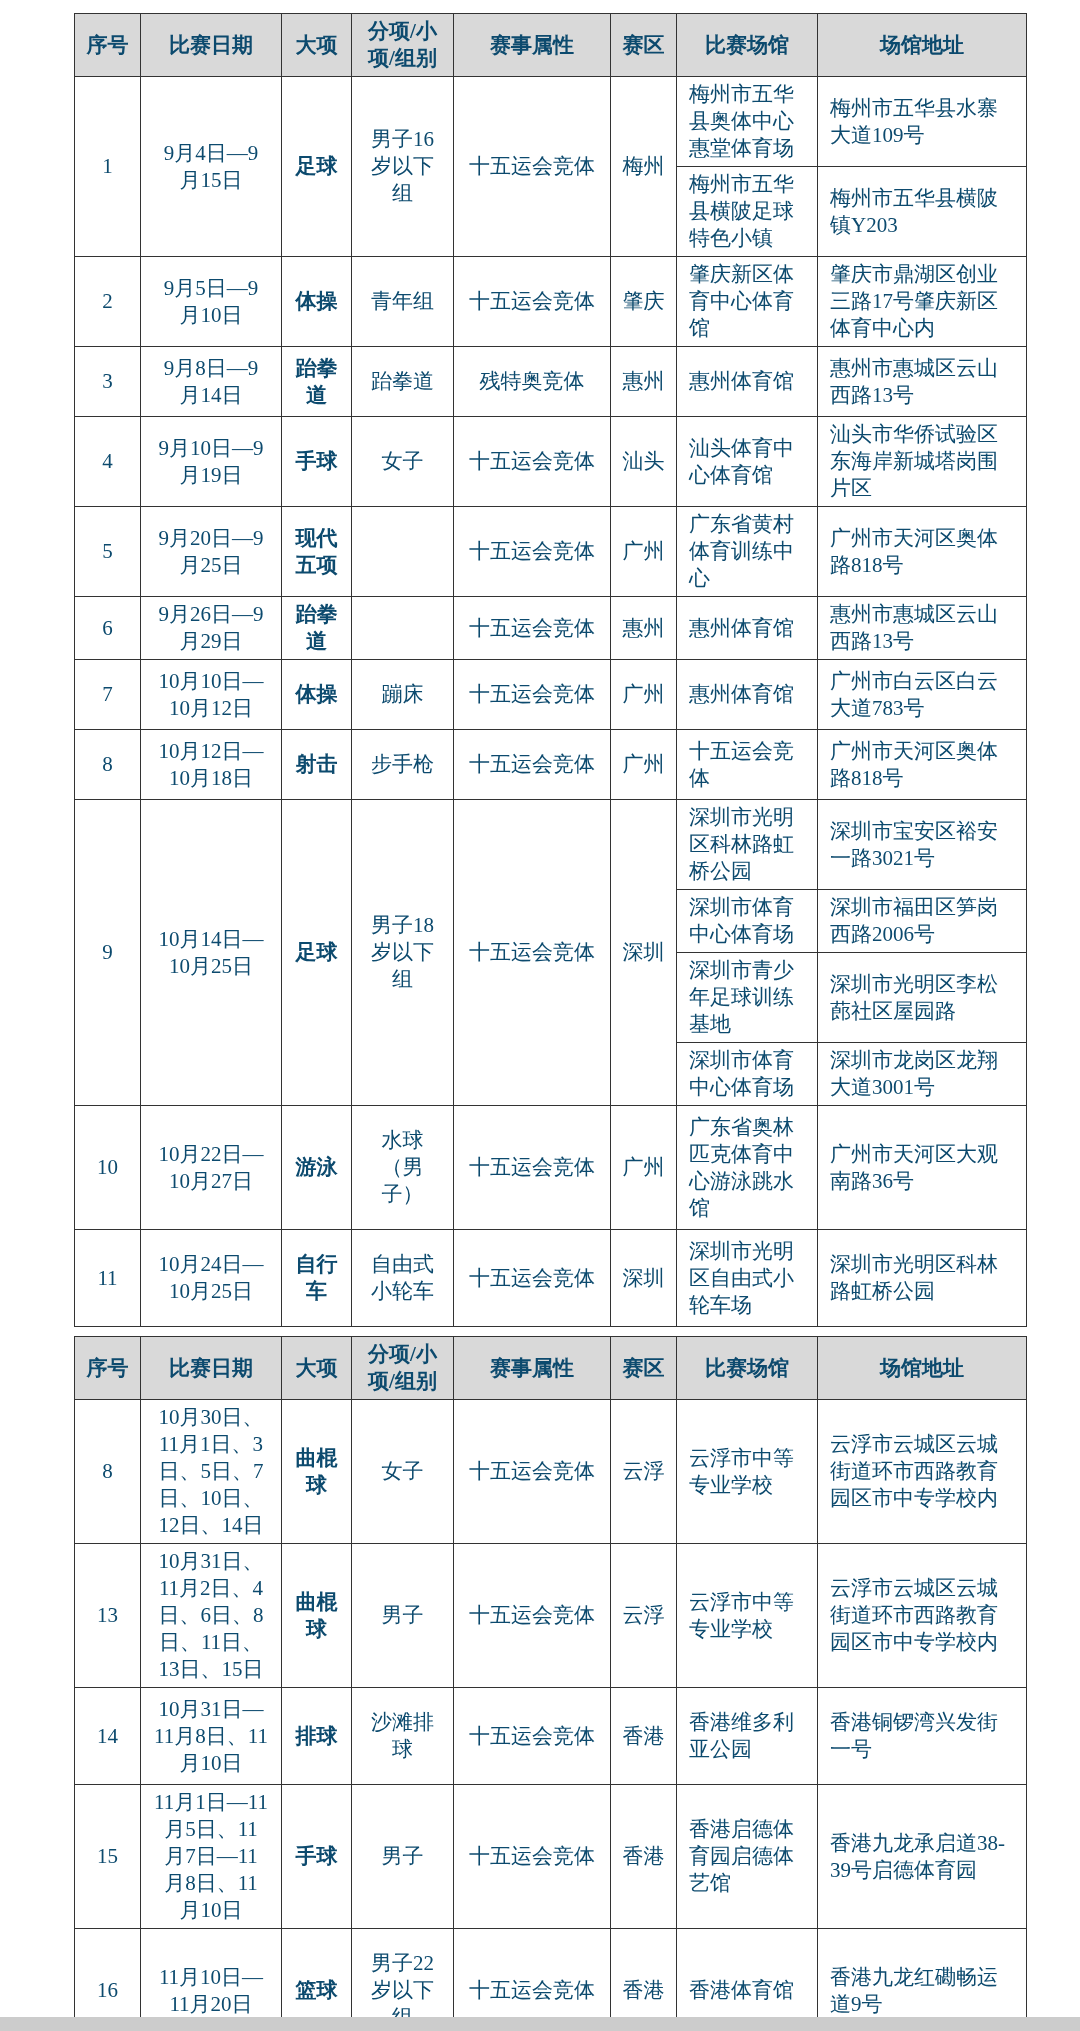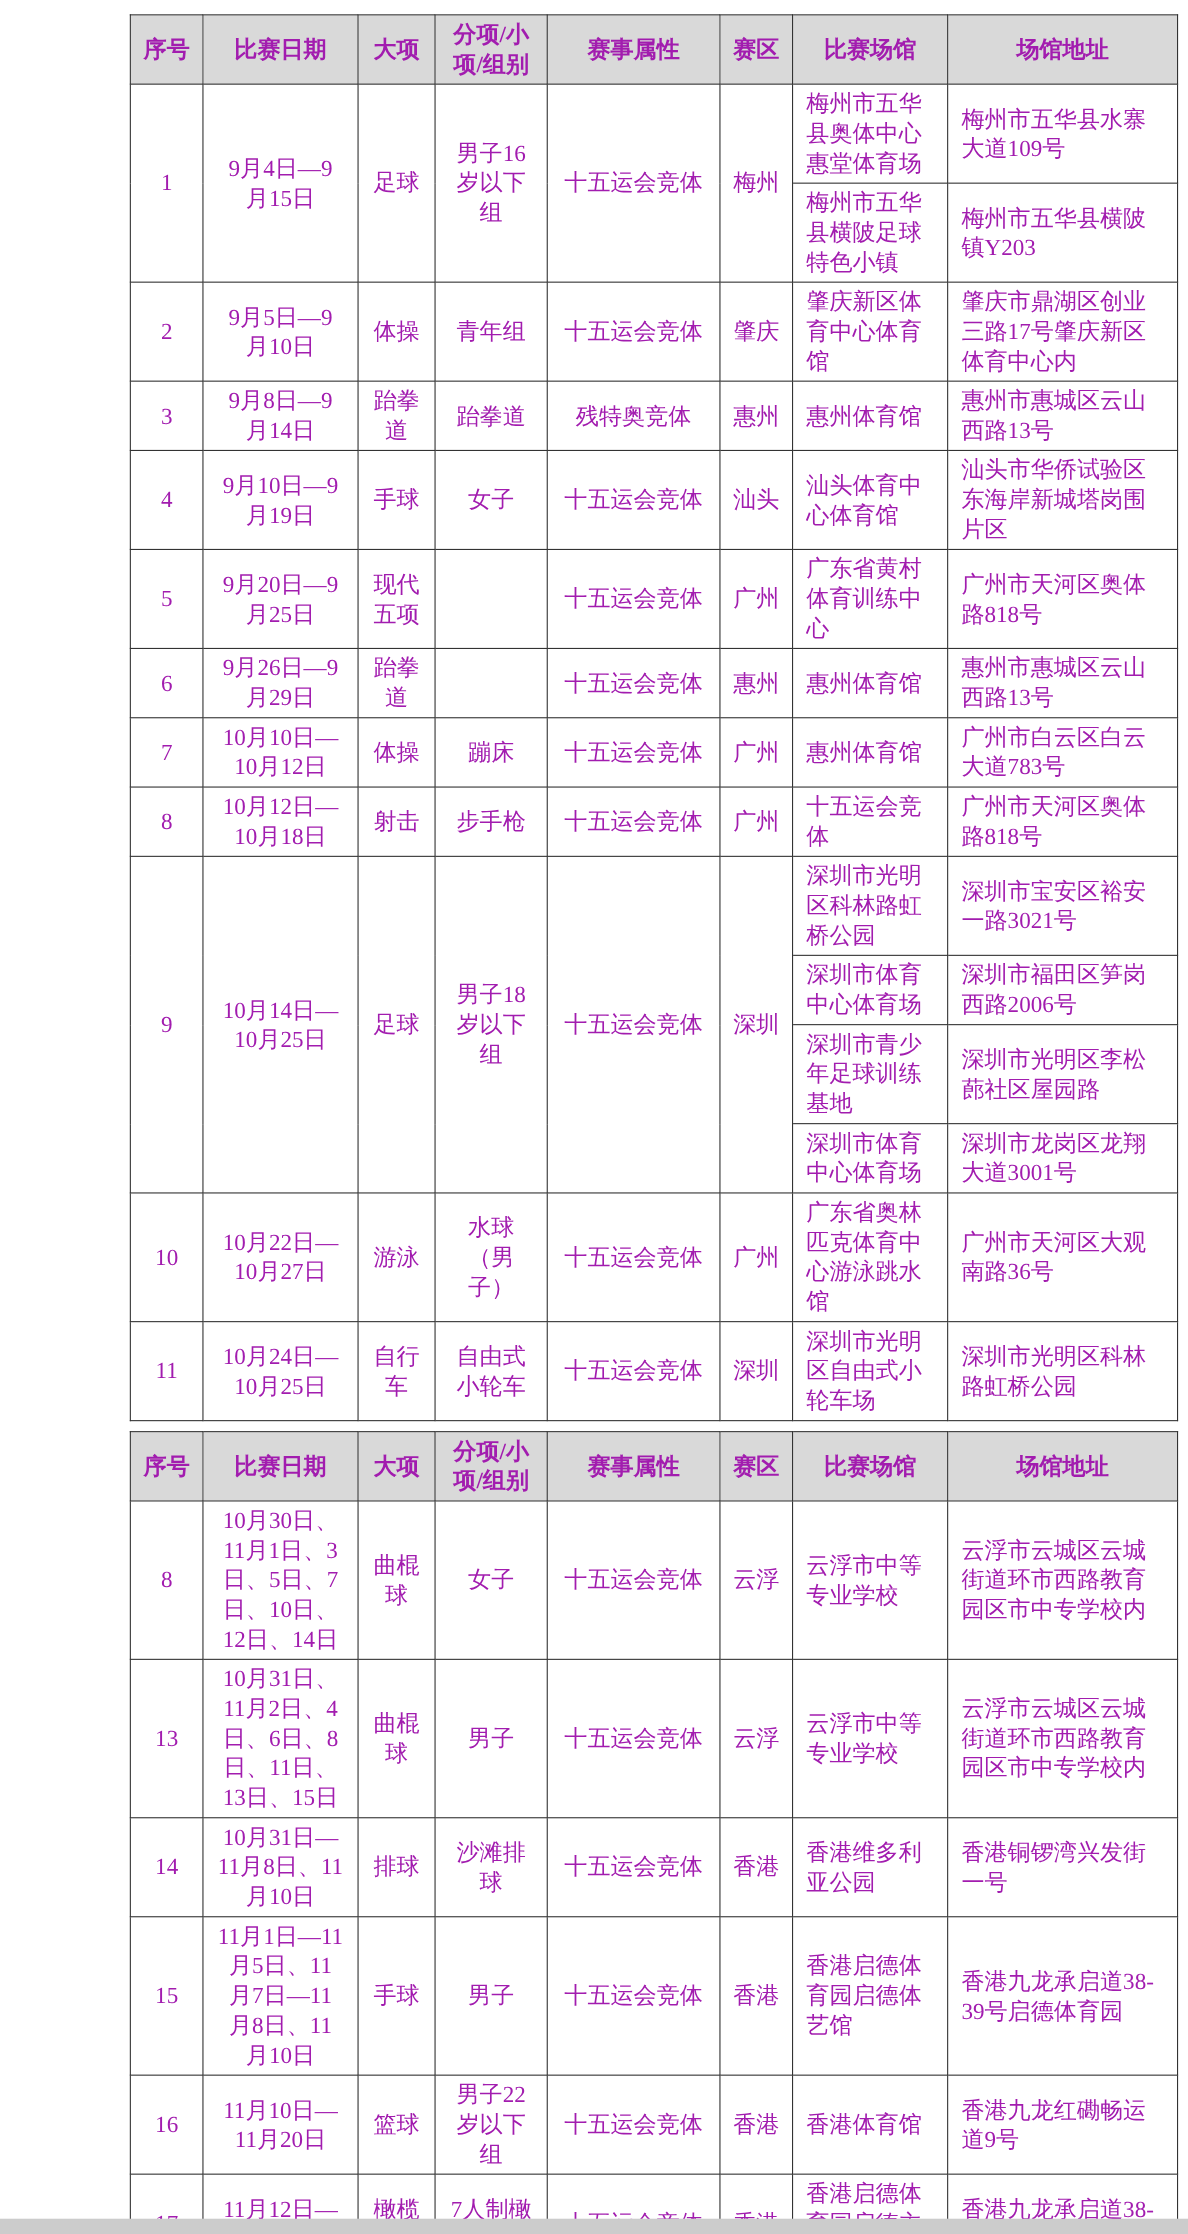--- a/index.html
+++ b/index.html
@@ -19,43 +19,42 @@
   .tables {
     position: absolute;
     top: 13px;
     left: 74px;
     width: 952px;
   }
   table.sched {
     border-collapse: collapse;
     table-layout: fixed;
     width: 952px;
-    color: #a21caf;
-    margin-left: 44px;
+    color: #0c4a6e;
   }
   table.sched + table.sched {
     margin-top: 9px;
   }
   th, td {
     border: 1px solid #333333;
     font-size: 21px;
     line-height: 27px;
     vertical-align: middle;
     text-align: center;
     padding: 4px 10px;
     overflow: hidden;
   }
   th {
     background: #d9d9d9;
     font-weight: bold;
     padding: 4px 6px;
   }
   td.c-date { padding: 4px 13px; text-align: center; }
-  td.c-sport { padding: 4px 12px; }
-  td.c-event { padding: 4px 10px; }
+  td.c-sport { padding: 4px 12px; font-weight: bold; }
+  td.c-event { padding: 21px 10px; }
   td.c-venue, td.c-address {
     text-align: left;
     padding: 4px 12px;
   }
   col.col-index   { width: 66px; }
   col.col-date    { width: 141px; }
   col.col-sport   { width: 70px; }
   col.col-event   { width: 102px; }
   col.col-attr    { width: 157px; }
   col.col-zone    { width: 66px; }

